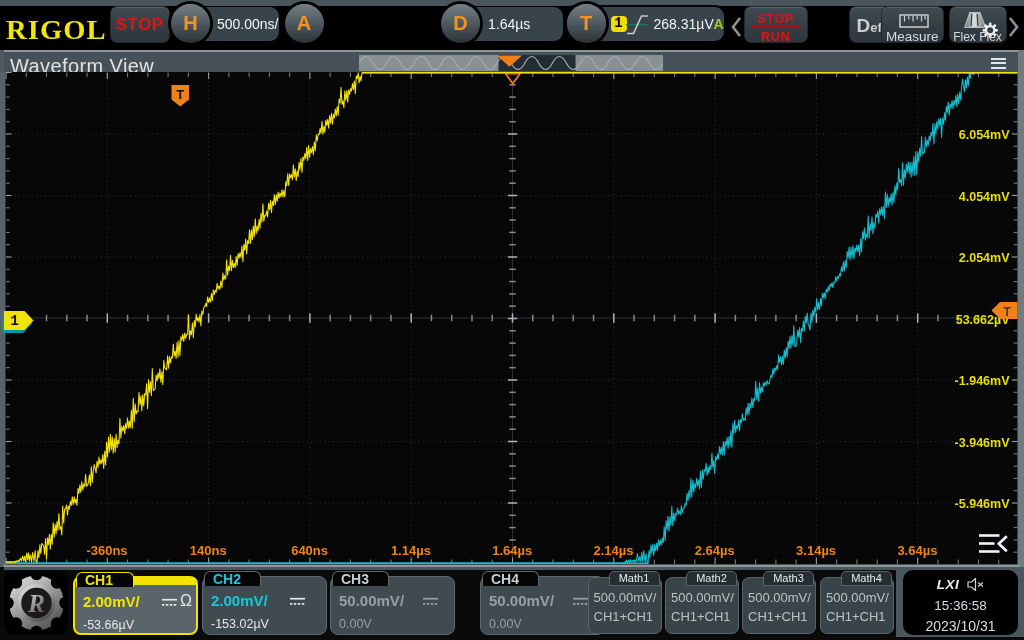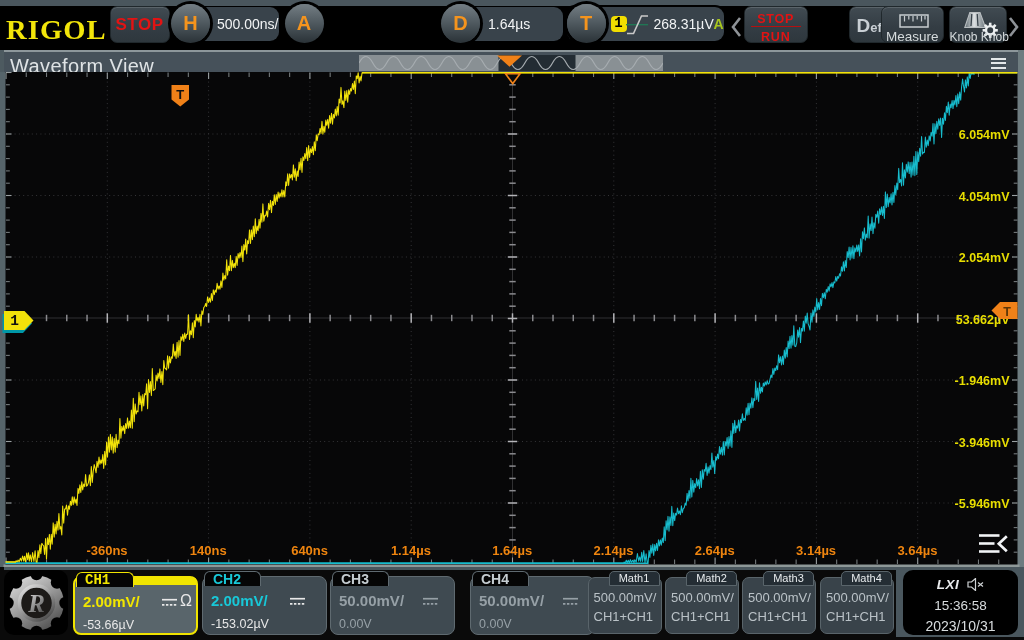--- a/index.html
+++ b/index.html
@@ -116,21 +116,21 @@
           <line x1="-7.6" y1="0" x2="-4" y2="0"></line>
             <line x1="4" y1="0" x2="7.6" y2="0"></line>
           <line x1="-5.4" y1="-5.4" x2="-2.8" y2="-2.8"></line>
             <line x1="2.8" y1="2.8" x2="5.4" y2="5.4"></line>
           <line x1="-5.4" y1="5.4" x2="-2.8" y2="2.8"></line>
             <line x1="2.8" y1="-2.8" x2="5.4" y2="-5.4"></line>
         </g>
         <circle r="4.2" fill="none" stroke-width="2.4"></circle>
       </g>
     </svg>
-    <div style="position:absolute; left:0; right:0; top:23px; text-align:center; font-size:12px; color:#d5dadc;">Knob Knob</div>
+    <div style="position:absolute; left:0; right:0; top:23px; text-align:center; font-size:12px; color:#d5dadc;">Flex Flex</div>
   </div>
   <svg class="abs" style="left:1008px; top:10.5px;" width="11" height="22" viewBox="0 0 11 22">
     <path d="M2,2 L9,11 L2,20" fill="none" stroke="#8e9297" stroke-width="2.6"></path>
     </svg>
 </div>
 
 <div class="abs" style="left:0; top:49.5px; width:4px; height:22px; background:#4d5a60; z-index:5;"></div>
 <div class="abs" style="left:1017.5px; top:49.5px; width:6.5px; height:22px; background:#6e7c80; z-index:5;"></div>
 <div class="abs" id="wvbar">
   <span id="wvtitle">Waveform View</span>
@@ -501,21 +501,21 @@
             <circle cx="20.5" cy="20.5" r="6.2"></circle>
         </g>
         <circle r="17" fill="#1c1a18" stroke="url(#silv)" stroke-width="3.5"></circle>
         <text x="0" y="8.5" text-anchor="middle" font-family="Liberation Serif" font-style="italic" font-weight="bold" font-size="25" fill="url(#silv)">R</text>
       </g>
     </svg>
   </div>
 
   <div class="chbox" style="left:73px; background:#59656b; border:2.5px solid #f0e400;">
     <div style="position:absolute; left:53px; right:-1px; top:-0.5px; height:8px; background:#f0e400; border-radius:0 5px 0 0;"></div>
-    <div class="chtab" style="color:#f2e600; border-color:#f0e400; width:58px;font-family:Liberation Mono, monospace;">CH1</div>
+    <div class="chtab" style="color:#f2e600; border-color:#f0e400; width:58px;">CH1</div>
     <div class="chscale" style="color:#f2e600;">2.00mV/</div>
     <svg class="dcicon" width="16" height="10" viewBox="0 0 16 10">
       <line x1="0" y1="1.5" x2="16" y2="1.5" stroke="#e8e8e8" stroke-width="1.8"></line>
       <line x1="0" y1="7" x2="16" y2="7" stroke="#e8e8e8" stroke-width="1.8" stroke-dasharray="2.6 1.6"></line>
       </svg>
     <span style="position:absolute; left:105px; top:14px; font-size:16px; color:#e8e8e8;">Ω</span>
     <div class="chval">-53.66µV</div>
   </div>
   <div class="chbox" style="left:202px;">
     <div class="chtab" style="color:#18c8d8;">CH2</div>
@@ -528,21 +528,21 @@
   </div>
   <div class="chbox" style="left:330px;">
     <div class="chtab" style="color:#c5cdd1;">CH3</div>
     <div class="chscale" style="color:#96a0a6;">50.00mV/</div>
     <svg class="dcicon" style="left:92px;" width="16" height="10" viewBox="0 0 16 10">
       <line x1="0" y1="1.5" x2="16" y2="1.5" stroke="#96a0a6" stroke-width="1.8"></line>
       <line x1="0" y1="7" x2="16" y2="7" stroke="#96a0a6" stroke-width="1.8" stroke-dasharray="2.6 1.6"></line>
       </svg>
     <div class="chval" style="color:#96a0a6;">0.00V</div>
   </div>
-  <div class="chbox" style="left:470px;padding-left:8px;">
+  <div class="chbox" style="left:480px;padding-left:8px;">
     <div class="chtab" style="color:#c5cdd1;">CH4</div>
     <div class="chscale" style="color:#96a0a6;">50.00mV/</div>
     <svg class="dcicon" style="left:92px;" width="16" height="10" viewBox="0 0 16 10">
       <line x1="0" y1="1.5" x2="16" y2="1.5" stroke="#96a0a6" stroke-width="1.8"></line>
       <line x1="0" y1="7" x2="16" y2="7" stroke="#96a0a6" stroke-width="1.8" stroke-dasharray="2.6 1.6"></line>
       </svg>
     <div class="chval" style="color:#96a0a6;">0.00V</div>
   </div>
 
   <div class="mbox" style="left:587.5px;">

